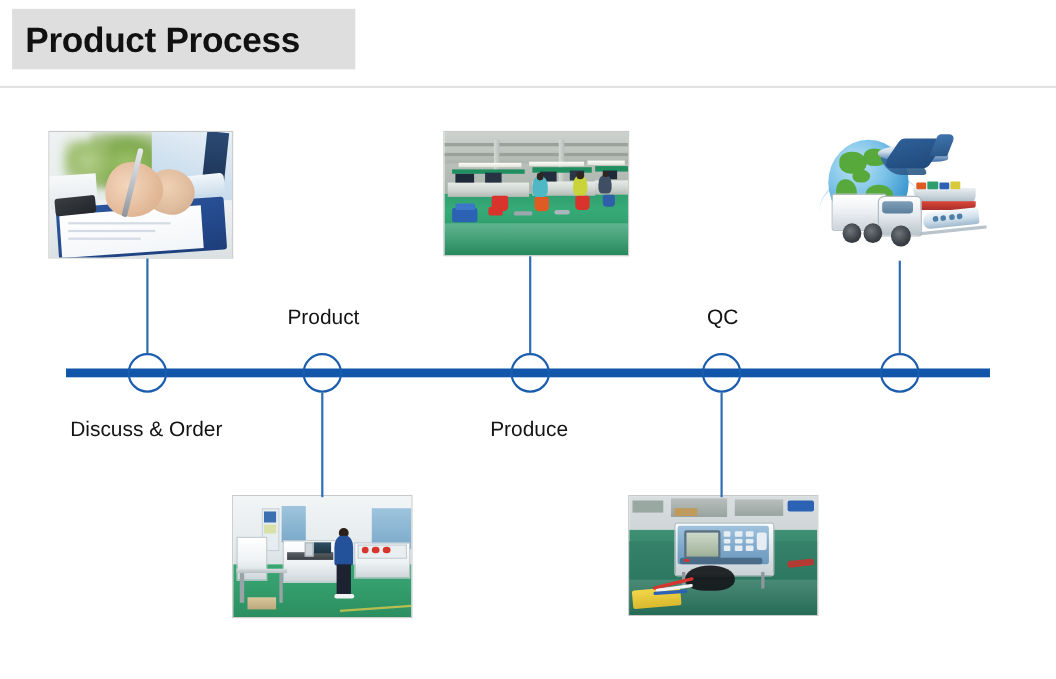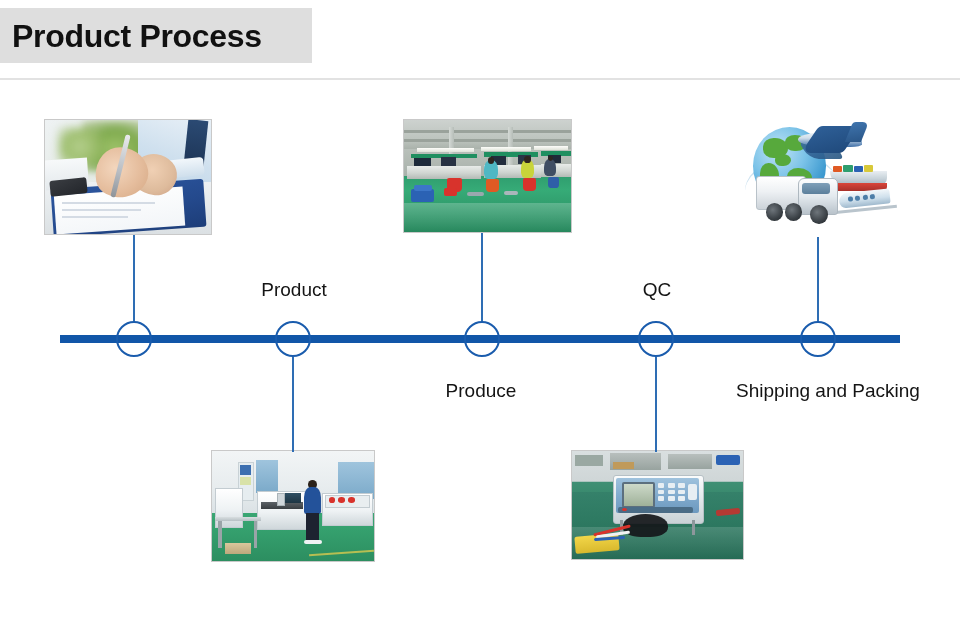--- a/index.html
+++ b/index.html
@@ -14,21 +14,21 @@
     position: relative;
     width: 960px;
     height: 617px;
     background: #ffffff;
     overflow: hidden;
   }
 
   
   #title-box {
     position: absolute;
-    left: 0;
+    left: 11px;
     top: 8px;
     width: 312px;
     height: 55px;
     background: #dedede;
     display: flex;
     align-items: center;
   }
   #title-text {
     font-size: 32px;
     font-weight: bold;
@@ -439,16 +439,16 @@
 
   <div class="node" style="left:116px; top:321px;"></div>
   <div class="node" style="left:275px; top:321px;"></div>
   <div class="node" style="left:464px; top:321px;"></div>
   <div class="node" style="left:638px; top:321px;"></div>
   <div class="node" style="left:800px; top:321px;"></div>
 
   <div class="label label-above" style="left:294px; top:279px;">Product</div>
   <div class="label label-above" style="left:657px; top:279px;">QC</div>
 
+  <div class="label label-below" style="left:133px; top:380px;">Discuss &amp; Order</div>
   <div class="label label-below" style="left:481px; top:380px;">Produce</div>
-  <div class="label label-below" style="left:828px; top:380px;">Shipping and Packing</div>
 
 </div>
 
 </body></html>

